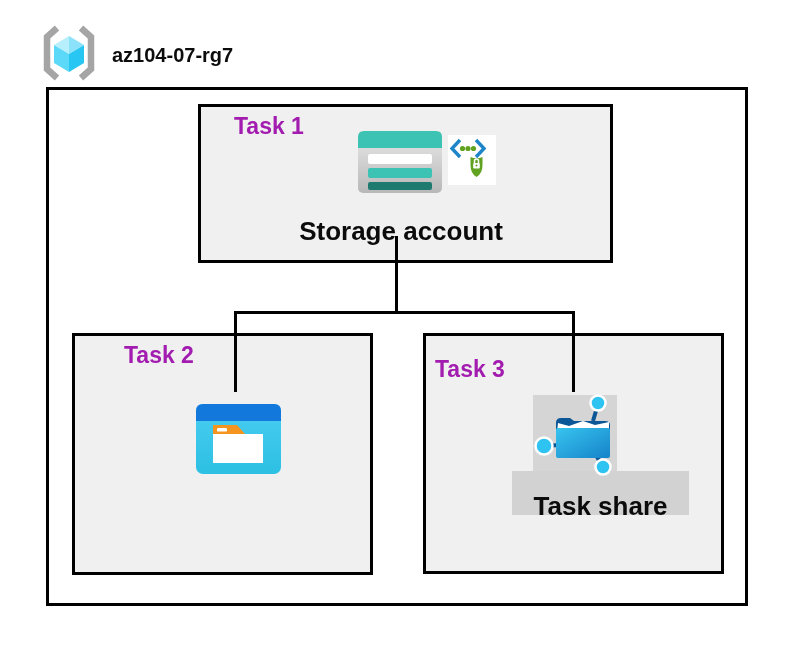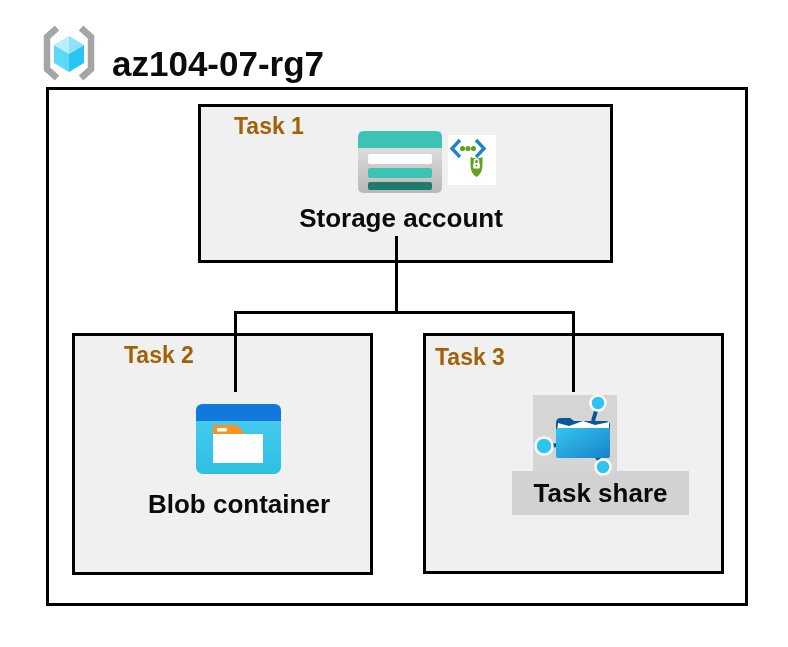--- a/index.html
+++ b/index.html
@@ -2,39 +2,39 @@
 <html><head>
 <meta charset="utf-8">
 <style>
   html,body{margin:0;padding:0;background:#ffffff;}
   .canvas{
     position:relative;width:788px;height:647px;background:#ffffff;
     font-family:"Liberation Sans","DejaVu Sans",sans-serif;overflow:hidden;
   }
   .abs{position:absolute;}
   .rg-title{
-    position:absolute;left:112px;top:44px;font-size:35px;font-weight:bold;
+    position:absolute;left:112px;top:44px;font-size:20px;font-weight:bold;
     color:#0c0c0c;letter-spacing:0px;white-space:nowrap;
   }
   .outer-box{
     position:absolute;left:46px;top:87px;width:702px;height:519px;
     border:3px solid #000;background:#fff;box-sizing:border-box;
   }
   .task-box{
     position:absolute;background:#f0f0f0;border:3px solid #000;box-sizing:border-box;
   }
   .task1{left:198px;top:104px;width:415px;height:159px;}
   .task2{left:72px;top:333px;width:301px;height:242px;}
   .task3{left:423px;top:333px;width:301px;height:241px;}
   .task-label{
-    position:absolute;font-size:23px;font-weight:bold;color:#a16207;white-space:nowrap;
+    position:absolute;font-size:23px;font-weight:bold;color:#a21caf;white-space:nowrap;
   }
   .resource-label{
     position:absolute;font-size:26px;font-weight:bold;color:#0b0b0b;
-    text-align:center;white-space:nowrap;
+    text-align:center;white-space:nowrap;margin-top:13px;
   }
   .line{position:absolute;background:#000;}
   .fs-icon-block{position:absolute;left:107px;top:59px;width:84px;height:76px;background:#d5d5d5;}
   .fs-label-block{
     position:absolute;left:86px;top:135px;width:177px;height:44px;background:#d2d2d2;z-index:1;
   }
   .fs-label-block .resource-label{position:static;line-height:44px;display:block;}
   .fs-svg{position:absolute;left:99px;top:51px;z-index:2;}
 </style>
 </head>
@@ -97,25 +97,24 @@
             <stop offset="1" stop-color="#2cc0e3"></stop>
         </linearGradient>
       </defs>
       <rect x="0" y="0" width="85" height="70" rx="7" fill="url(#bgrad)"></rect>
       <path d="M0,17 V7 Q0,0 7,0 H78 Q85,0 85,7 V17 Z" fill="#1378dc"></path>
       <polygon points="17,21 41,21 49,30 17,30" fill="#f5941e"></polygon>
       <rect x="21" y="24" width="10" height="3.6" rx="1.2" fill="#ffffff"></rect>
       <rect x="17" y="30" width="50" height="29" fill="#ffffff"></rect>
     </svg>
 
-    <div class="resource-label" style="left:39px;top:153px;width:250px;">Blob container</div>
   </div>
 
   <div class="task-box task3">
-    <div class="task-label" style="left:9px;top:8px;text-align:right;">Task 3</div>
+    <div class="task-label" style="left:9px;top:20px;text-align:right;">Task 3</div>
 
     <div class="fs-icon-block"></div>
     <div class="fs-label-block">
       <div class="resource-label">Task share</div>
     </div>
 
     <svg class="fs-svg" width="100" height="94" viewBox="0 0 100 94">
       <defs>
         <linearGradient id="fgrad" x1="0" y1="0" x2="1" y2="1">
           <stop offset="0" stop-color="#38c4ef"></stop>

